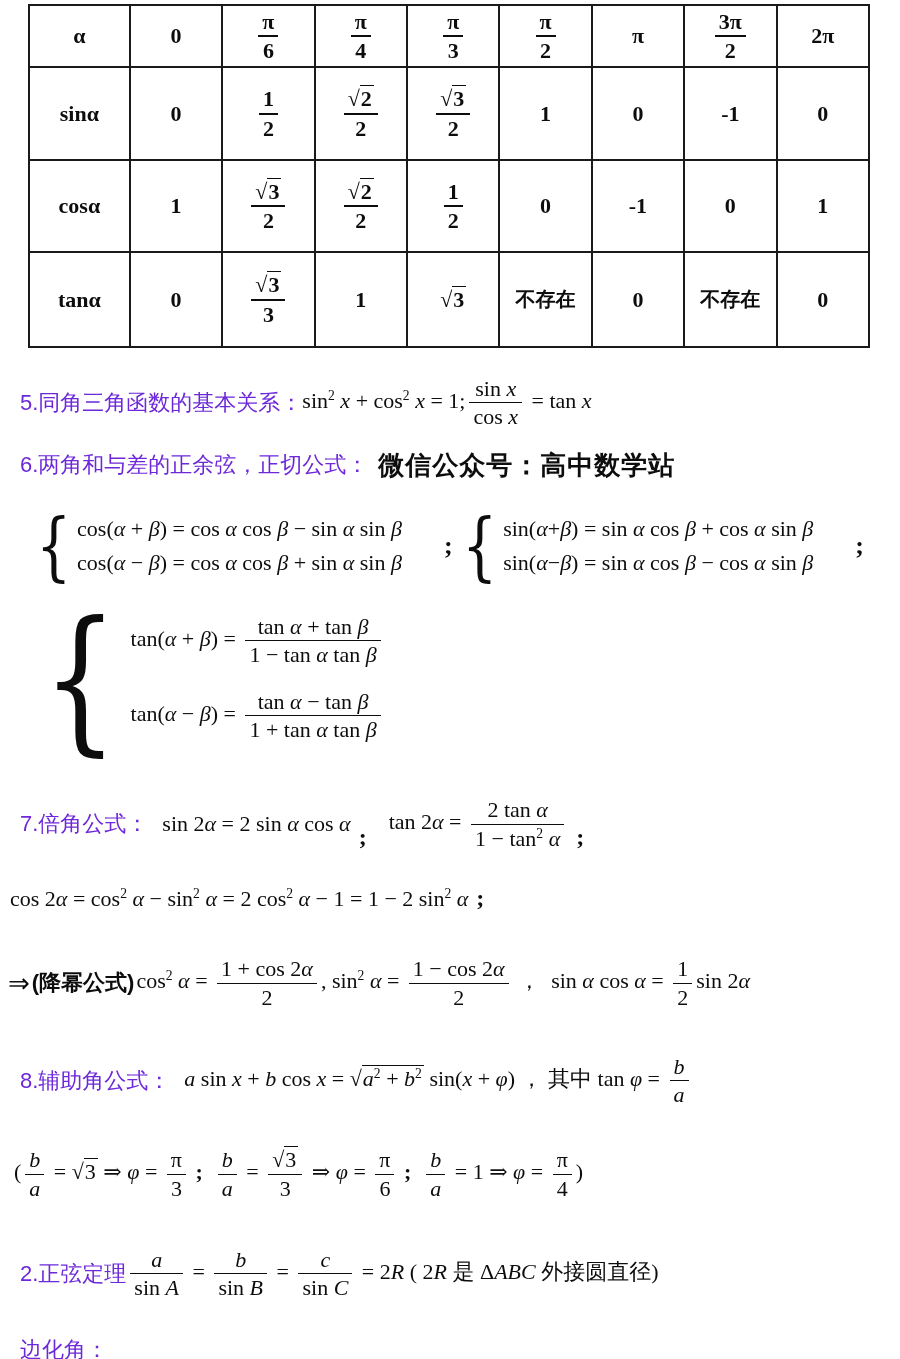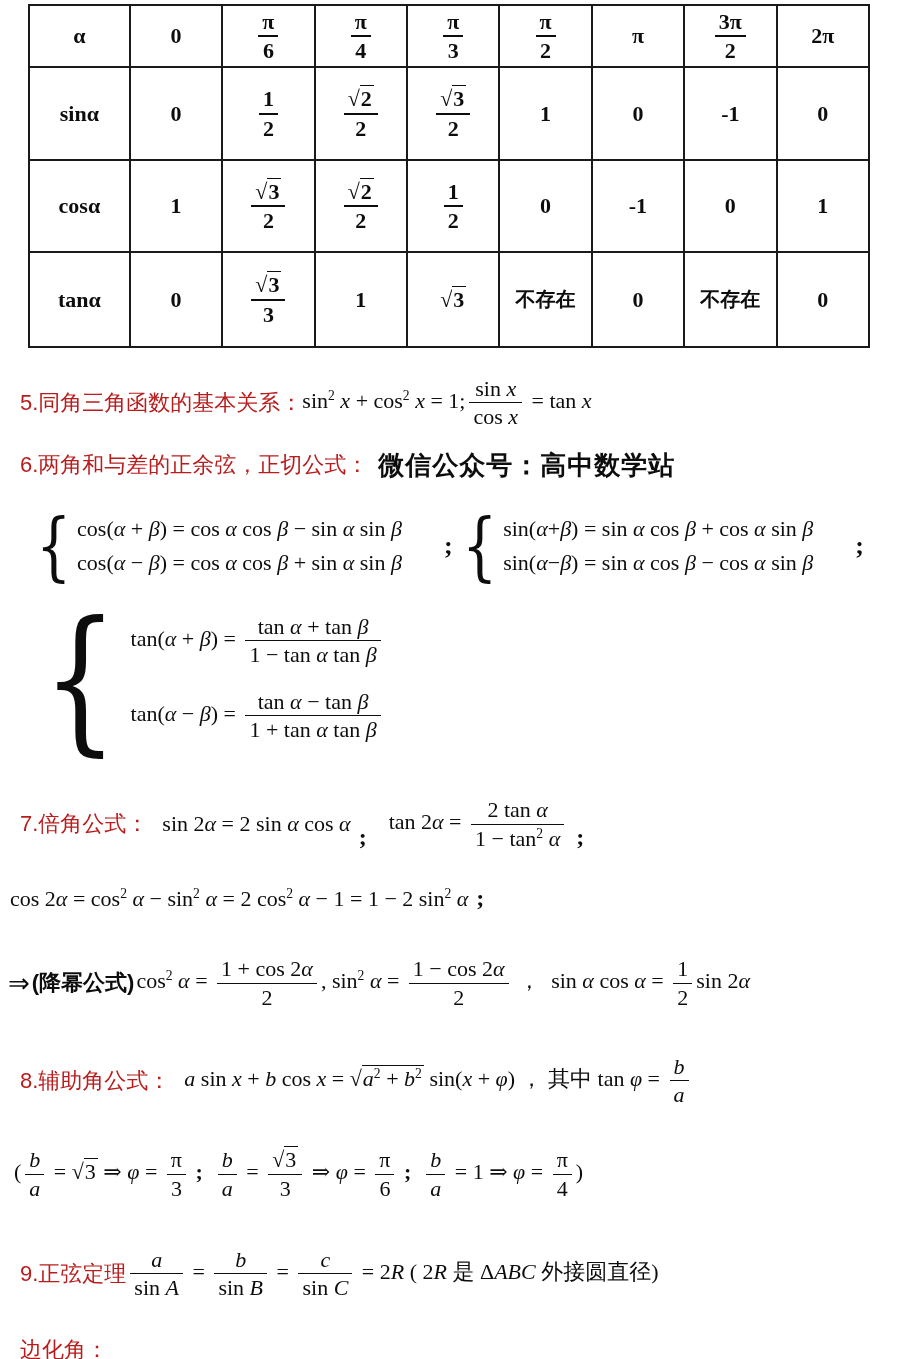--- a/index.html
+++ b/index.html
@@ -34,21 +34,21 @@
   }
   table.trig tr:nth-child(1) td { height:62px; }
   table.trig tr:nth-child(2) td { height:93px; }
   table.trig tr:nth-child(3) td { height:92px; }
   table.trig tr:nth-child(4) td { height:95px; }
   table.trig col.c0 { width:12%; }
   table.trig .fn { border-bottom-width:2px; }
 
   
   .sec { display:flex; align-items:center; padding-left:20px; }
-  .sec .label { font-size:22px; color:#b91c1c; white-space:nowrap; }
+  .sec .label { font-size:22px; color:#6d28d9; white-space:nowrap; }
   .wechat { font-size:26px; font-weight:bold; margin-left:10px; letter-spacing:1px; }
 
   .s5 { margin-top:28px; }
   .s6 { margin-top:18px; }
 
   .cases-row { margin-top:30px; display:flex; align-items:center; padding:0 36px 0 30px; justify-content:space-between; }
   .cases-group { display:flex; align-items:center; }
   .cases { display:inline-flex; align-items:center; }
   .brace { font-family:"DejaVu Serif",serif; line-height:0.9; transform:scaleX(.75); display:inline-block; }
   .b2 { font-size:74px; }
@@ -284,21 +284,21 @@
       </span> <b>;</b>&nbsp; <span class="fr">
         <span class="fn"><i>b</i></span>
         <span class="fd"><i>a</i></span>
       </span> = 1 ⇒ <i>φ</i> = <span class="fr">
         <span class="fn">π</span>
         <span class="fd">4</span>
       </span>)</span>
 </div>
 
 <div class="sec s9">
-  <span class="label">9.正弦定理</span>
+  <span class="label">2.正弦定理</span>
   <span class="math"><span class="fr">
         <span class="fn"><i>a</i></span>
         <span class="fd">sin <i>A</i></span>
       </span> = <span class="fr">
         <span class="fn"><i>b</i></span>
         <span class="fd">sin <i>B</i></span>
       </span> = <span class="fr">
         <span class="fn"><i>c</i></span>
         <span class="fd">sin <i>C</i></span>
       </span> = 2<i>R</i> ( 2<i>R</i> 是 Δ<i>ABC</i> 外接圆直径)</span>

